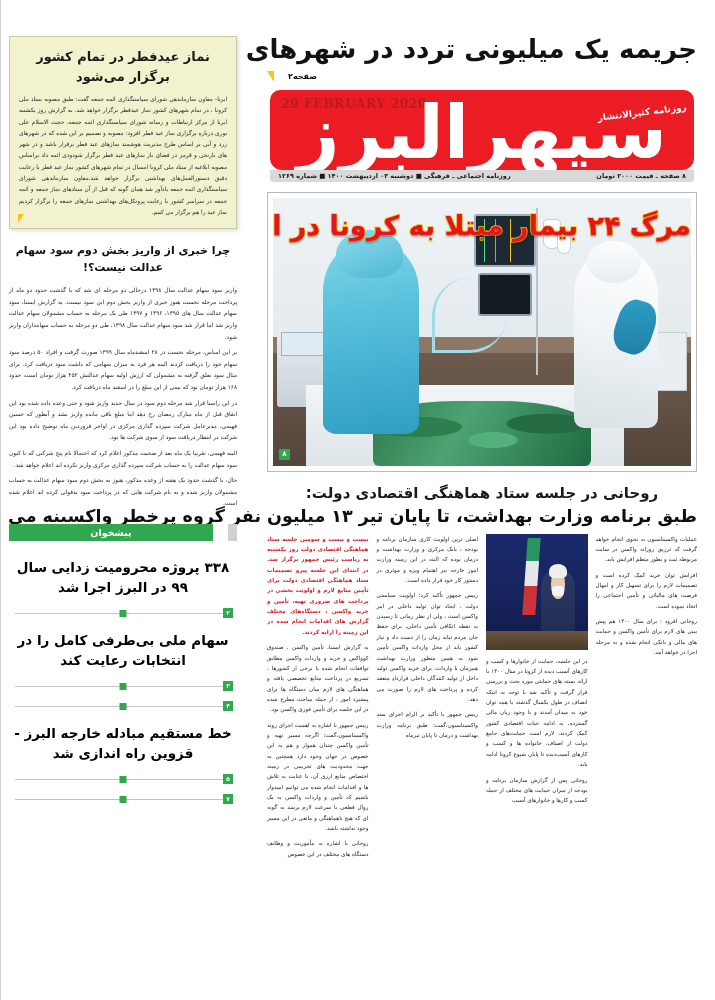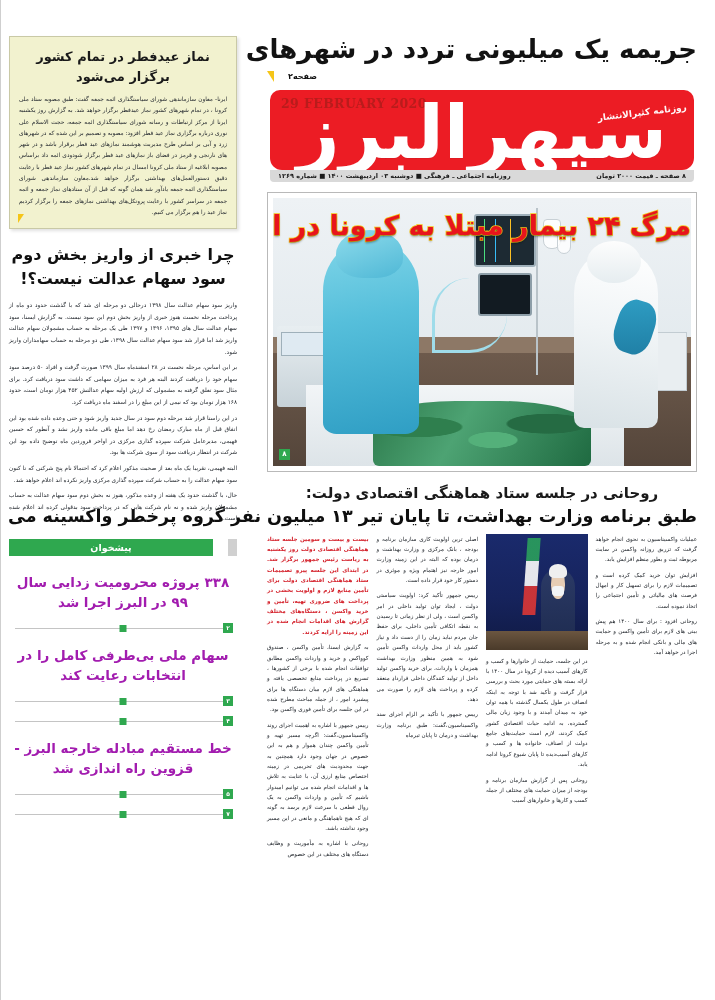--- a/index.html
+++ b/index.html
@@ -344,21 +344,21 @@
     left: 8px; bottom: 5px;
     width: 0; height: 0;
     border-right: 6px solid transparent;
     border-top: 9px solid #f5c518;
   }
 
   .side-article { margin-top: 14px; }
   .side-article-title {
     text-align: center;
     direction: rtl;
-    font-size: 16px;
+    font-size: 11px;
     font-weight: bold;
     color: #101010;
     line-height: 1.5;
     margin-bottom: 9px;
   }
   .side-article p {
     font-size: 5.8px;
     line-height: 2.0;
     text-align: justify;
     direction: rtl;
@@ -393,21 +393,21 @@
     background: #d0d0d0;
   }
 
   .headline-list { margin-top: 4px; }
   .hl-item { padding-top: 13px; }
   .hl-text {
     text-align: center;
     direction: rtl;
     font-size: 13.5px;
     font-weight: bold;
-    color: #a21caf;
+    color: #000000;
     line-height: 1.48;
     letter-spacing: -0.3px;
   }
   .hl-sep {
     margin-top: 11px;
     position: relative;
     height: 9px;
     display:flex; align-items:center;
   }
   .hl-sep .line {

